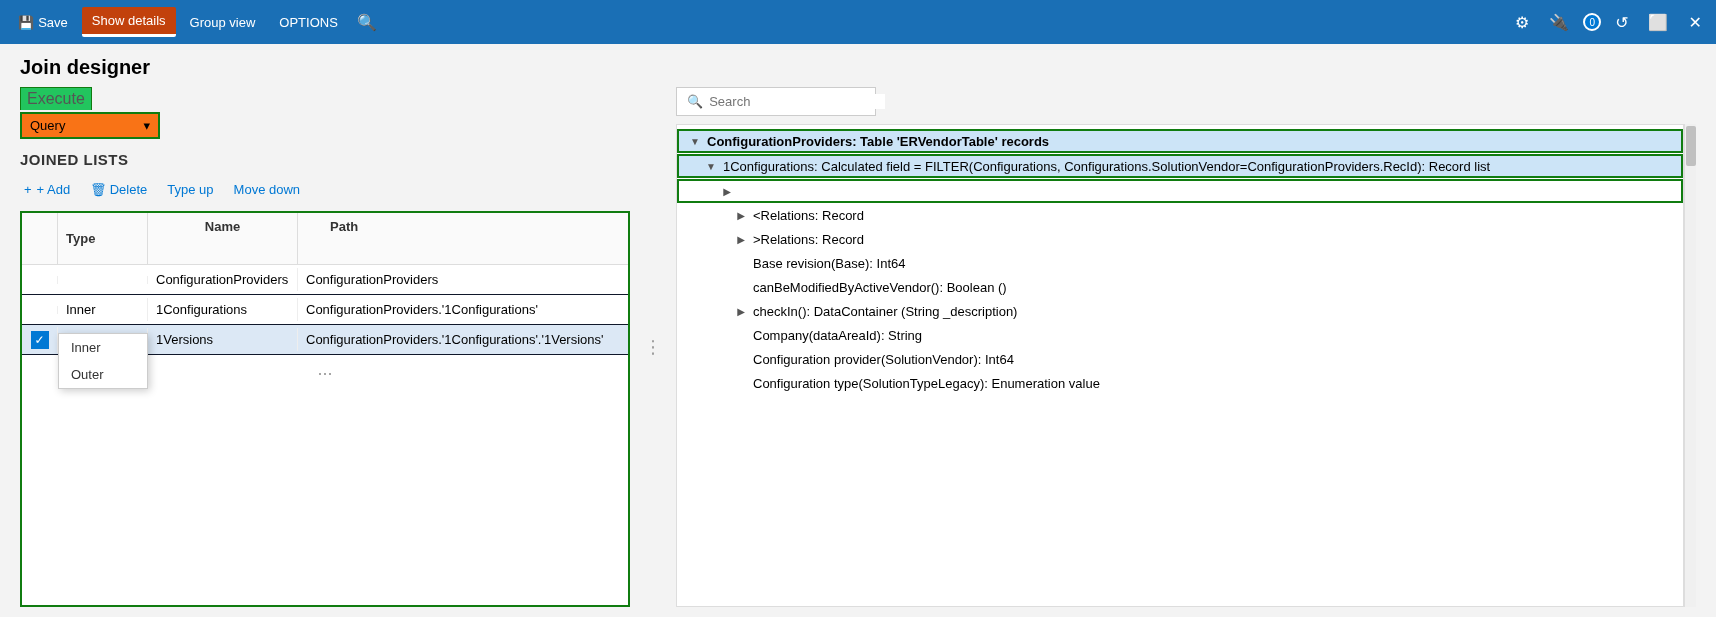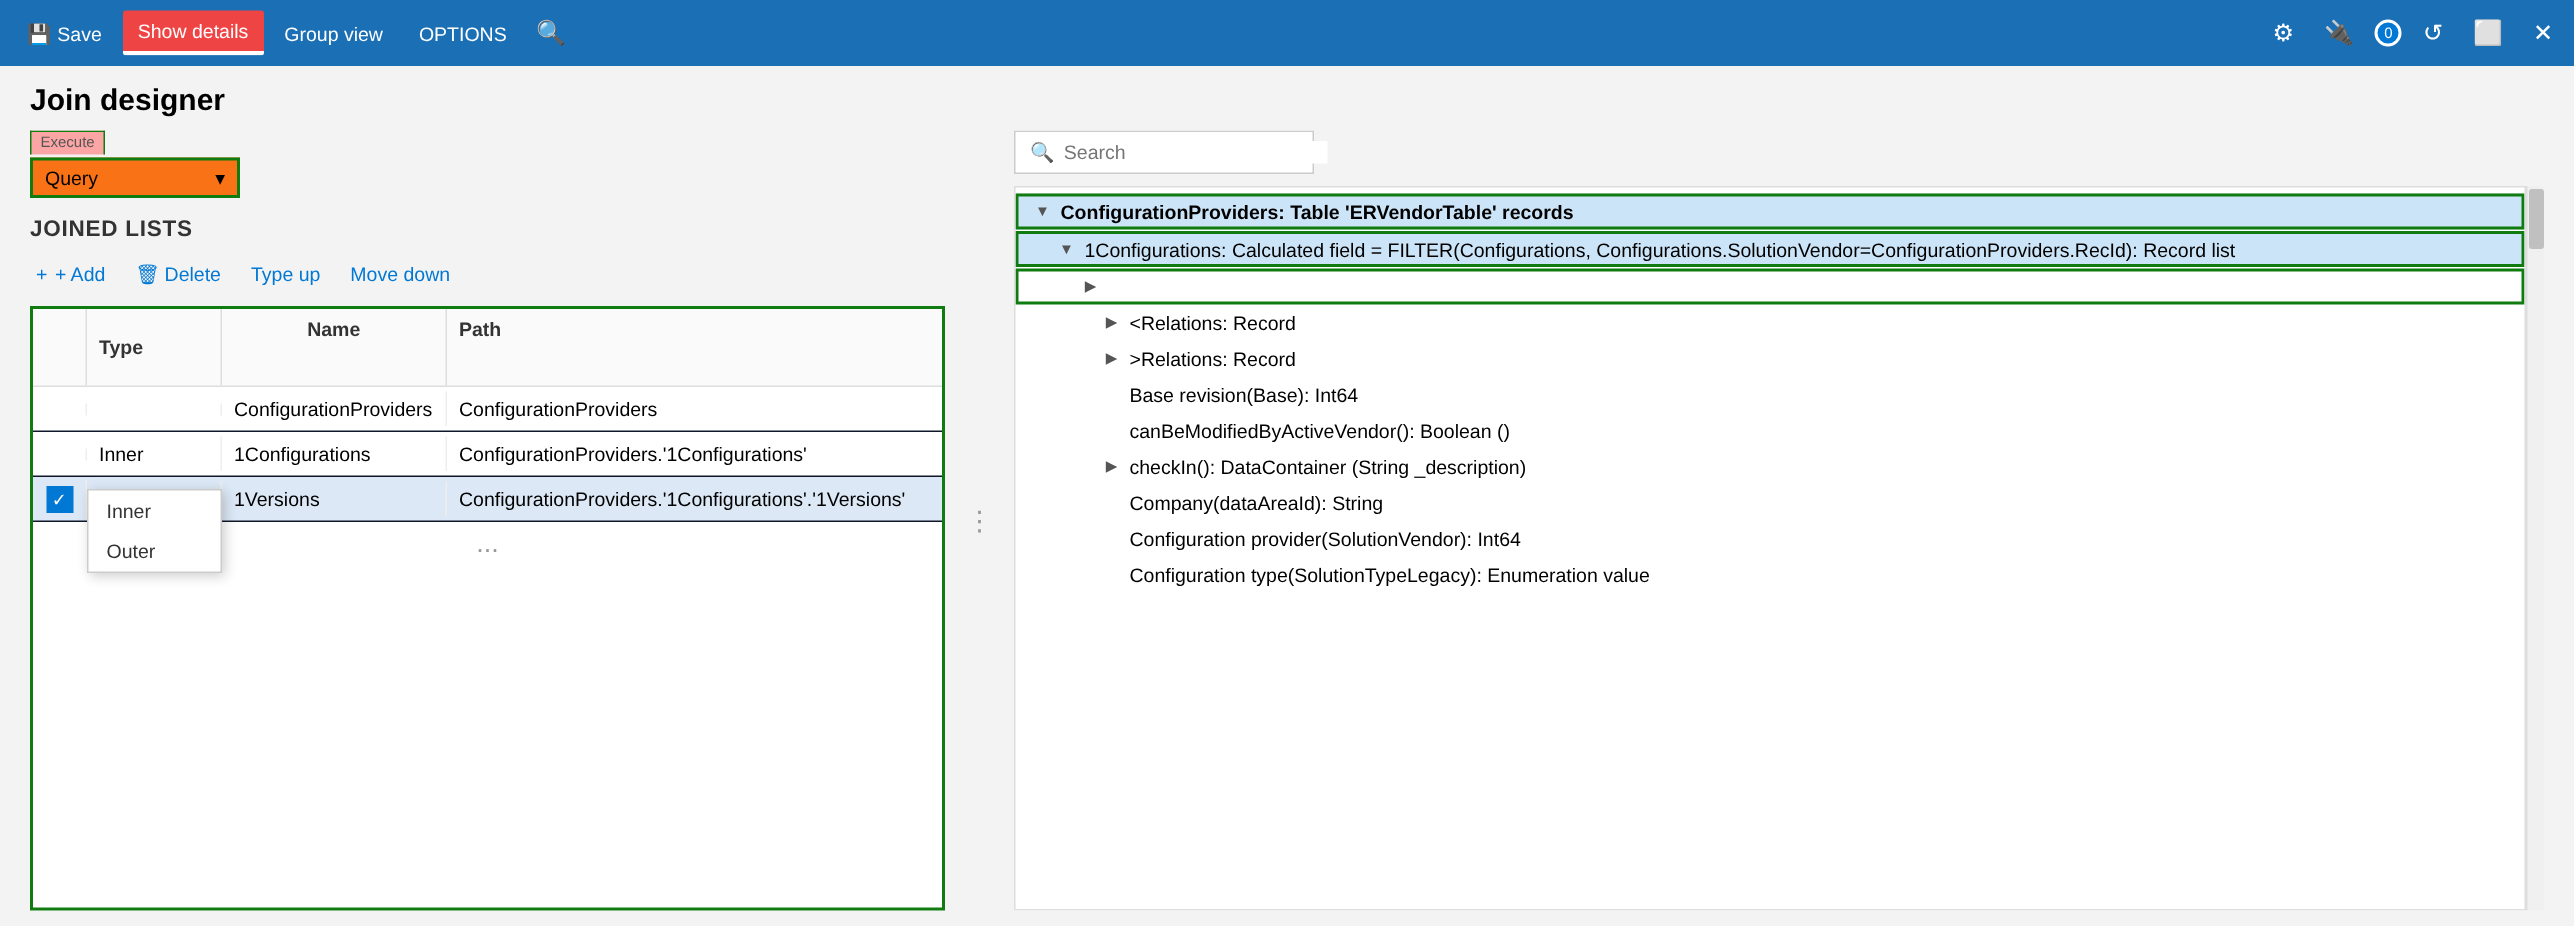--- a/index.html
+++ b/index.html
@@ -20,21 +20,21 @@
       gap: 4px;
       color: white;
       background: transparent;
       border: none;
       padding: 6px 10px;
       cursor: pointer;
       font-size: 13px;
       border-radius: 2px;
     }
     .toolbar-btn.active {
-      background: #ef4444;
+      background: #c2410c;
       border-bottom: 3px solid white;
     }
     .toolbar-spacer { flex: 1; }
     .toolbar-right {
       display: flex;
       align-items: center;
       gap: 8px;
       color: white;
     }
     .toolbar-icon-btn {
@@ -92,28 +92,28 @@
       gap: 8px;
     }
 
     .execute-section {
       display: flex;
       flex-direction: column;
       gap: 2px;
     }
 
     .execute-label {
-      font-size: 10px;
+      font-size: 16px;
       color: #555;
       border: 1px solid #107c10;
       border-bottom: none;
       padding: 2px 6px;
       display: inline-block;
       width: fit-content;
-      background: #fca5a5;
+      background: #22c55e;
     }
 
     .execute-dropdown {
       display: flex;
       align-items: center;
       border: 2px solid #107c10;
       background: #f97316;
       width: 140px;
       padding: 4px 8px;
       cursor: pointer;
@@ -192,20 +192,21 @@
       font-weight: 600;
       color: #333;
       text-align: center;
     }
 
     .th-path {
       flex: 1;
       padding: 6px 8px;
       font-weight: 600;
       color: #333;
+      margin-left: 24px;
     }
 
     .table-row {
       display: flex;
       border-bottom: 1px solid #0f172a;
       align-items: center;
       min-height: 30px;
       justify-content: space-between;
     }
     .table-row.selected { background: #dce8f5; }

